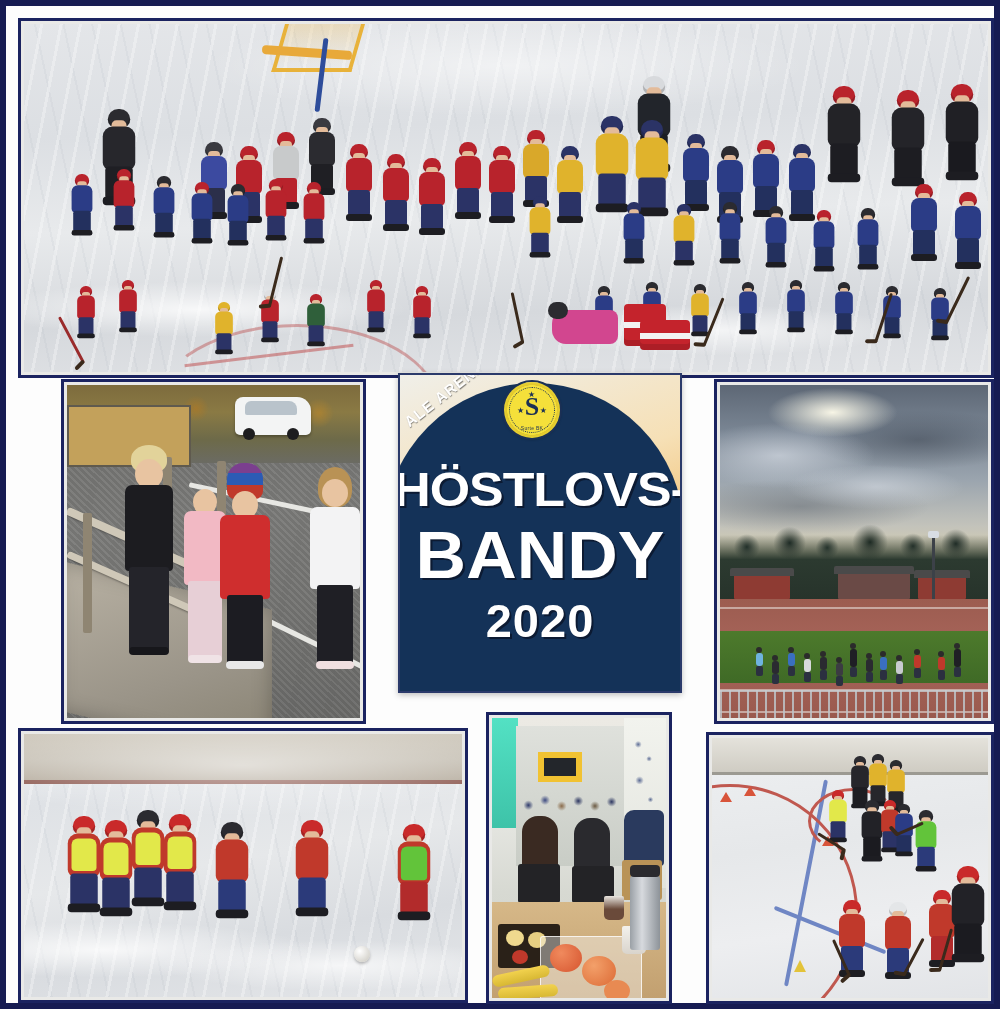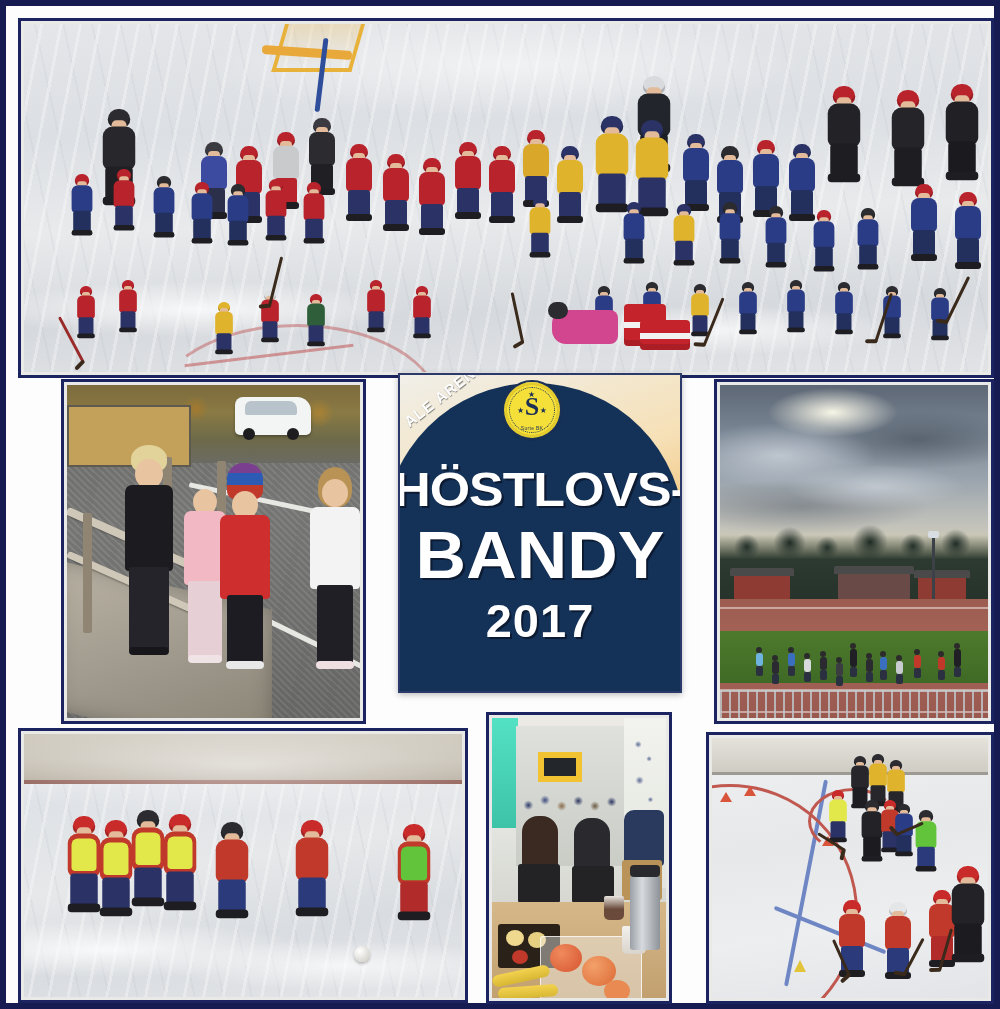--- a/index.html
+++ b/index.html
@@ -1201,17 +1201,17 @@
         <div class="ring"></div>
         <div class="star st3">★</div>
         <div class="star st1">★</div>
         <div class="star st2">★</div>
         <div class="s">S</div>
         <div class="sub">Surte BK</div>
       </div>
 
       <div class="sign-l1">HÖSTLOVS-</div>
       <div class="sign-l2">BANDY</div>
-      <div class="sign-l3">2017</div>
+      <div class="sign-l3">2020</div>
     </div>
   </div>
 
 </div>
 
 </body></html>

